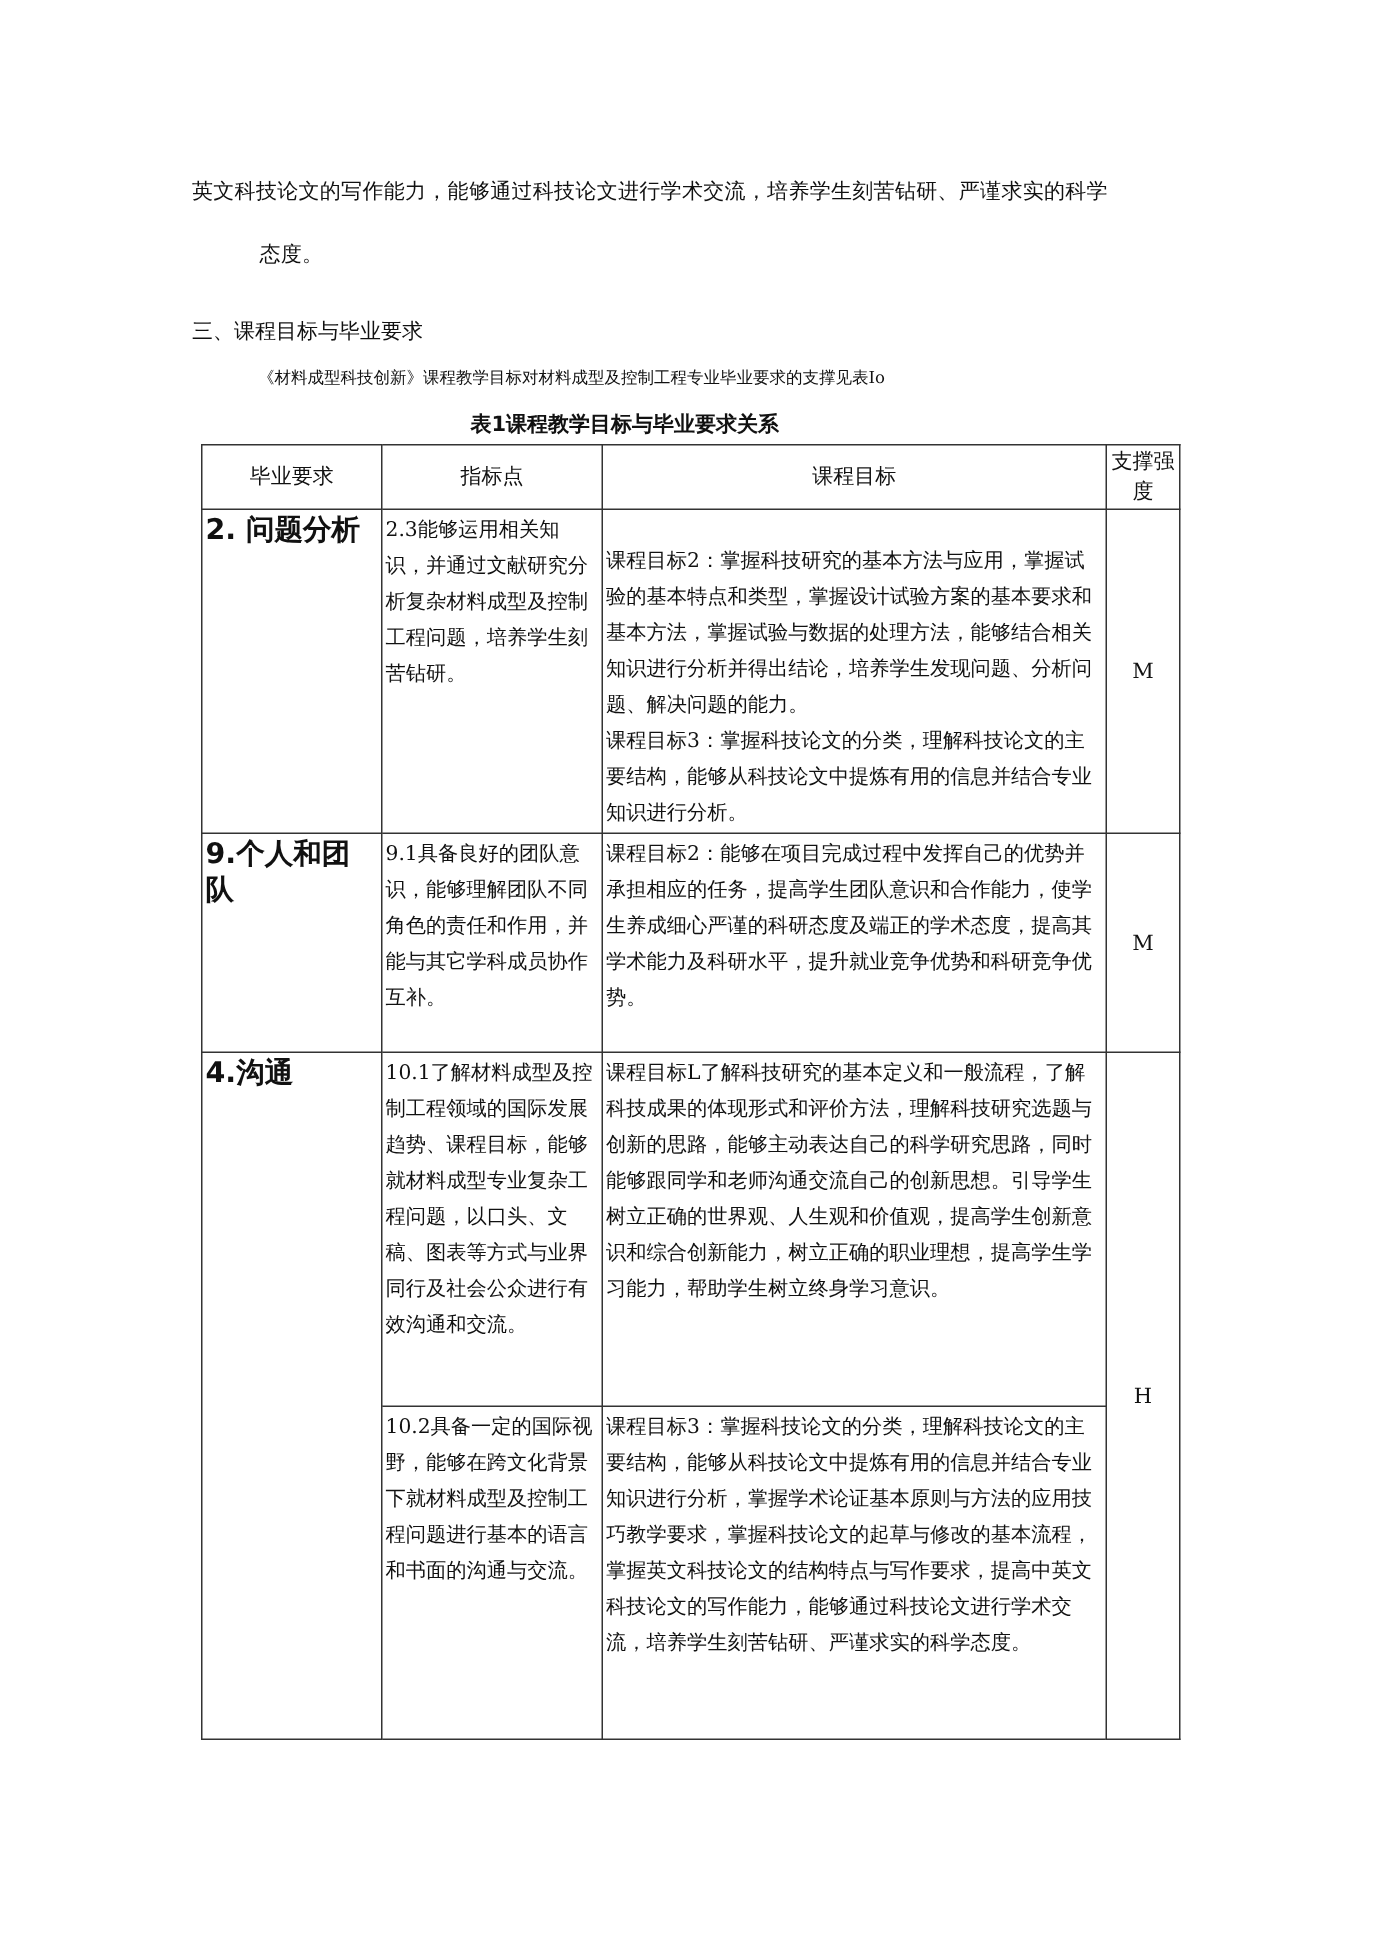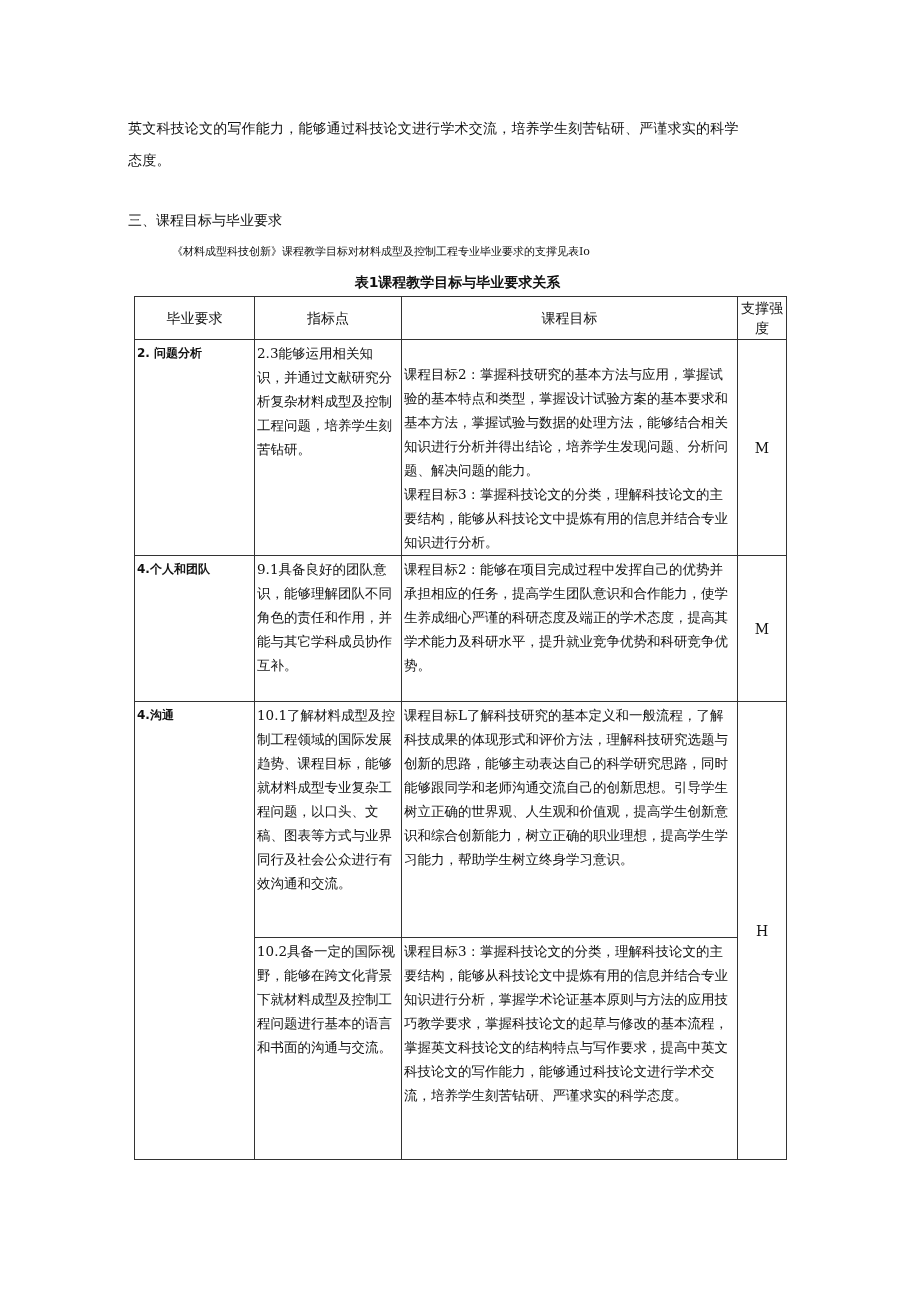--- a/index.html
+++ b/index.html
@@ -1,32 +1,32 @@
 <!DOCTYPE html>
 <html><head>
 <meta charset="utf-8">
 <style>
   html, body { margin:0; padding:0; background:#ffffff; }
   body { width:920px; height:1301px; position:relative; font-family:"DejaVu Serif","Liberation Serif",serif; color:#111; overflow:hidden; }
   .p { position:absolute; left:128px; font-size:14px; line-height:20px; letter-spacing:0.2px; white-space:nowrap; }
   .heading { position:absolute; left:128px; top:212px; font-family:"DejaVu Sans","Liberation Sans",sans-serif; font-weight:normal; font-size:14px; }
   .intro { position:absolute; left:172px; top:244px; font-size:11px; white-space:nowrap; }
-  .caption { position:absolute; left:12px; width:833px; top:274px; text-align:center; font-family:"DejaVu Sans","Liberation Sans",sans-serif; font-weight:bold; font-size:14px;padding-left:29px; }
+  .caption { position:absolute; left:0; width:833px; top:274px; text-align:center; font-family:"DejaVu Sans","Liberation Sans",sans-serif; font-weight:bold; font-size:14px; }
   table { position:absolute; left:134px; top:296px; width:652px; border-collapse:collapse; table-layout:fixed;border-radius:31px; }
   td, th { border:1px solid #333; vertical-align:top; font-size:13.5px; line-height:24px; padding:1px 2px; }
   th { font-family:"DejaVu Sans","Liberation Sans",sans-serif; font-weight:normal; font-size:14px; vertical-align:middle; text-align:center; line-height:20px; }
-  .req { font-family:"DejaVu Sans","Liberation Sans",sans-serif; font-weight:bold; font-size:12px; }
+  .req { font-family:"DejaVu Sans","Liberation Sans",sans-serif; font-weight:bold; font-size:19px; }
   .str { text-align:center; vertical-align:middle; font-size:14px; }
   .goal { padding-top:22px; }
 </style>
 </head>
 <body>
 
 <div class="p" style="top:118px;">英文科技论文的写作能力，能够通过科技论文进行学术交流，培养学生刻苦钻研、严谨求实的科学</div>
-<div class="p" style="top:150px;">态度。</div>
+<div class="p" style="top:160px;margin-left:45px;">态度。</div>
 
 <div class="heading">三、课程目标与毕业要求</div>
 <div class="intro">《材料成型科技创新》课程教学目标对材料成型及控制工程专业毕业要求的支撑见表Io</div>
 <div class="caption">表1课程教学目标与毕业要求关系</div>
 
 <table>
   <colgroup>
     <col style="width:120px">
       <col style="width:147px">
       <col style="width:336px">
@@ -40,21 +40,21 @@
     <th>支撑强度</th>
   </tr>
   <tr style="height:214px">
     <td class="req">2. 问题分析</td>
     <td>2.3能够运用相关知识，并通过文献研究分析复杂材料成型及控制工程问题，培养学生刻苦钻研。</td>
     <td class="goal" style="white-space:pre-line">课程目标2：掌握科技研究的基本方法与应用，掌握试验的基本特点和类型，掌握设计试验方案的基本要求和基本方法，掌握试验与数据的处理方法，能够结合相关知识进行分析并得出结论，培养学生发现问题、分析问题、解决问题的能力。
 课程目标3：掌握科技论文的分类，理解科技论文的主要结构，能够从科技论文中提炼有用的信息并结合专业知识进行分析。</td>
     <td class="str">M</td>
   </tr>
   <tr style="height:146px">
-    <td class="req">4.个人和团队</td>
+    <td class="req">9.个人和团队</td>
     <td>9.1具备良好的团队意识，能够理解团队不同角色的责任和作用，并能与其它学科成员协作互补。</td>
     <td>课程目标2：能够在项目完成过程中发挥自己的优势并承担相应的任务，提高学生团队意识和合作能力，使学生养成细心严谨的科研态度及端正的学术态度，提高其学术能力及科研水平，提升就业竞争优势和科研竞争优势。</td>
     <td class="str">M</td>
   </tr>
   <tr style="height:236px">
     <td class="req" rowspan="2">4.沟通</td>
     <td>10.1了解材料成型及控制工程领域的国际发展趋势、课程目标，能够就材料成型专业复杂工程问题，以口头、文稿、图表等方式与业界同行及社会公众进行有效沟通和交流。</td>
     <td>课程目标L了解科技研究的基本定义和一般流程，了解科技成果的体现形式和评价方法，理解科技研究选题与创新的思路，能够主动表达自己的科学研究思路，同时能够跟同学和老师沟通交流自己的创新思想。引导学生树立正确的世界观、人生观和价值观，提高学生创新意识和综合创新能力，树立正确的职业理想，提高学生学习能力，帮助学生树立终身学习意识。</td>
     <td class="str" rowspan="2">H</td>
   </tr>

